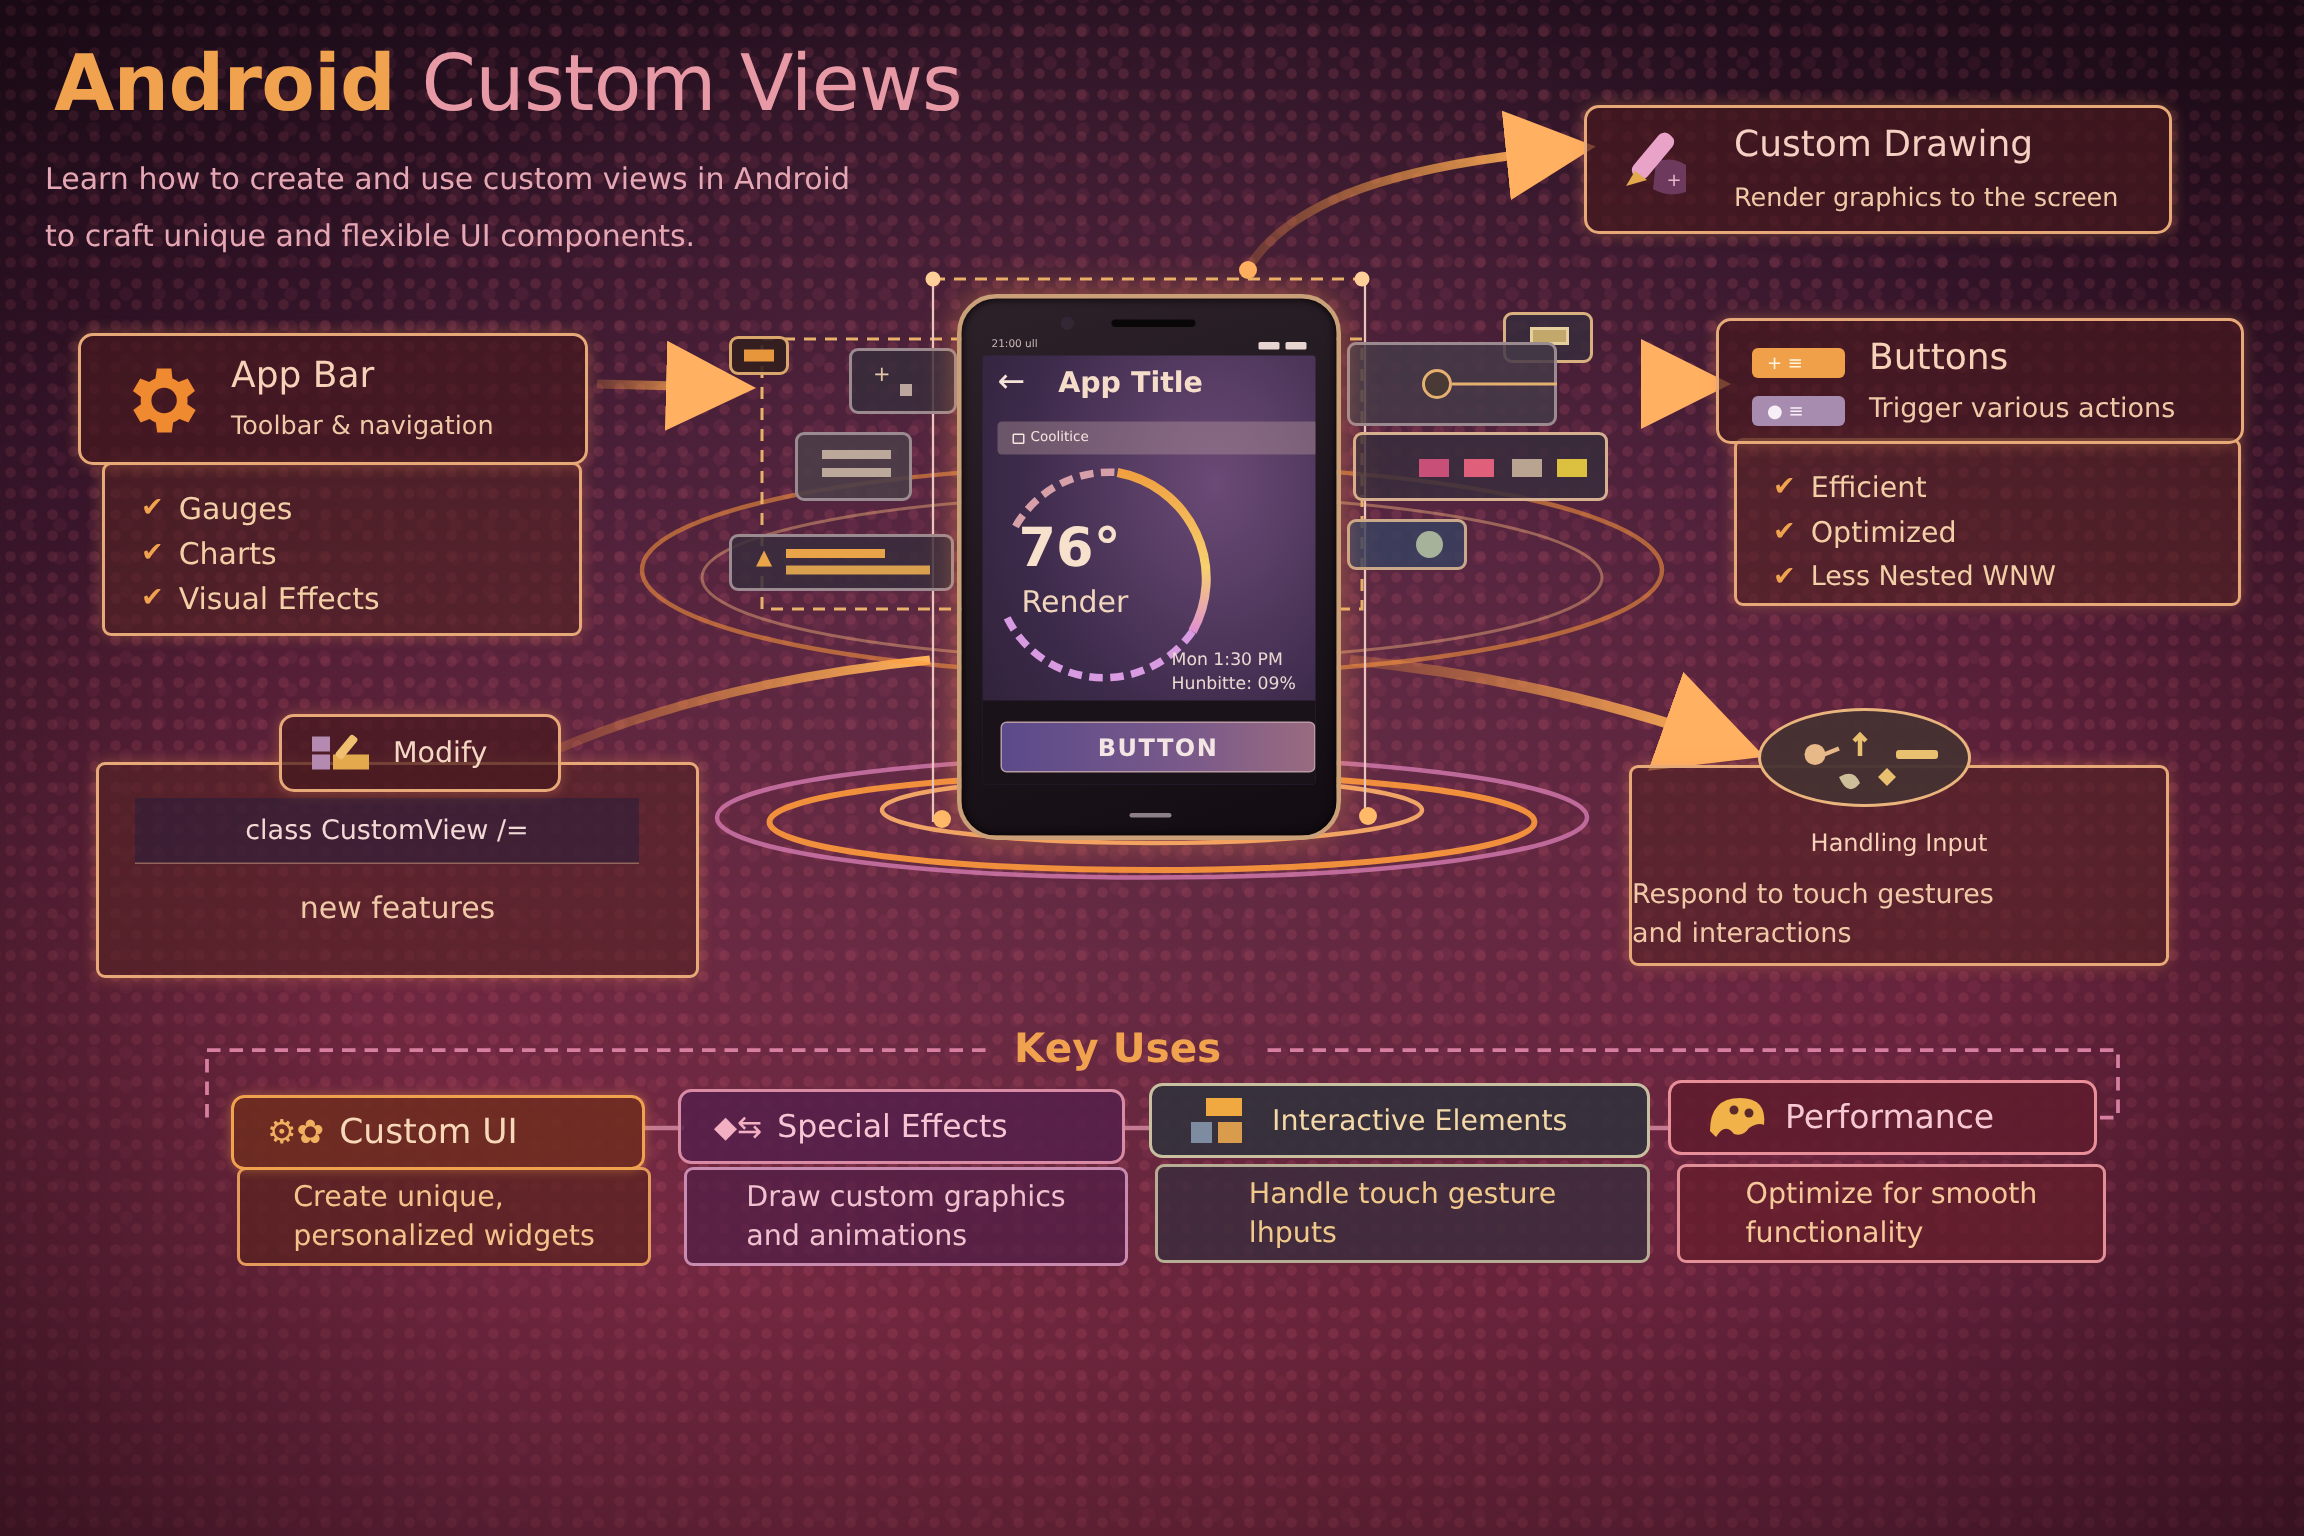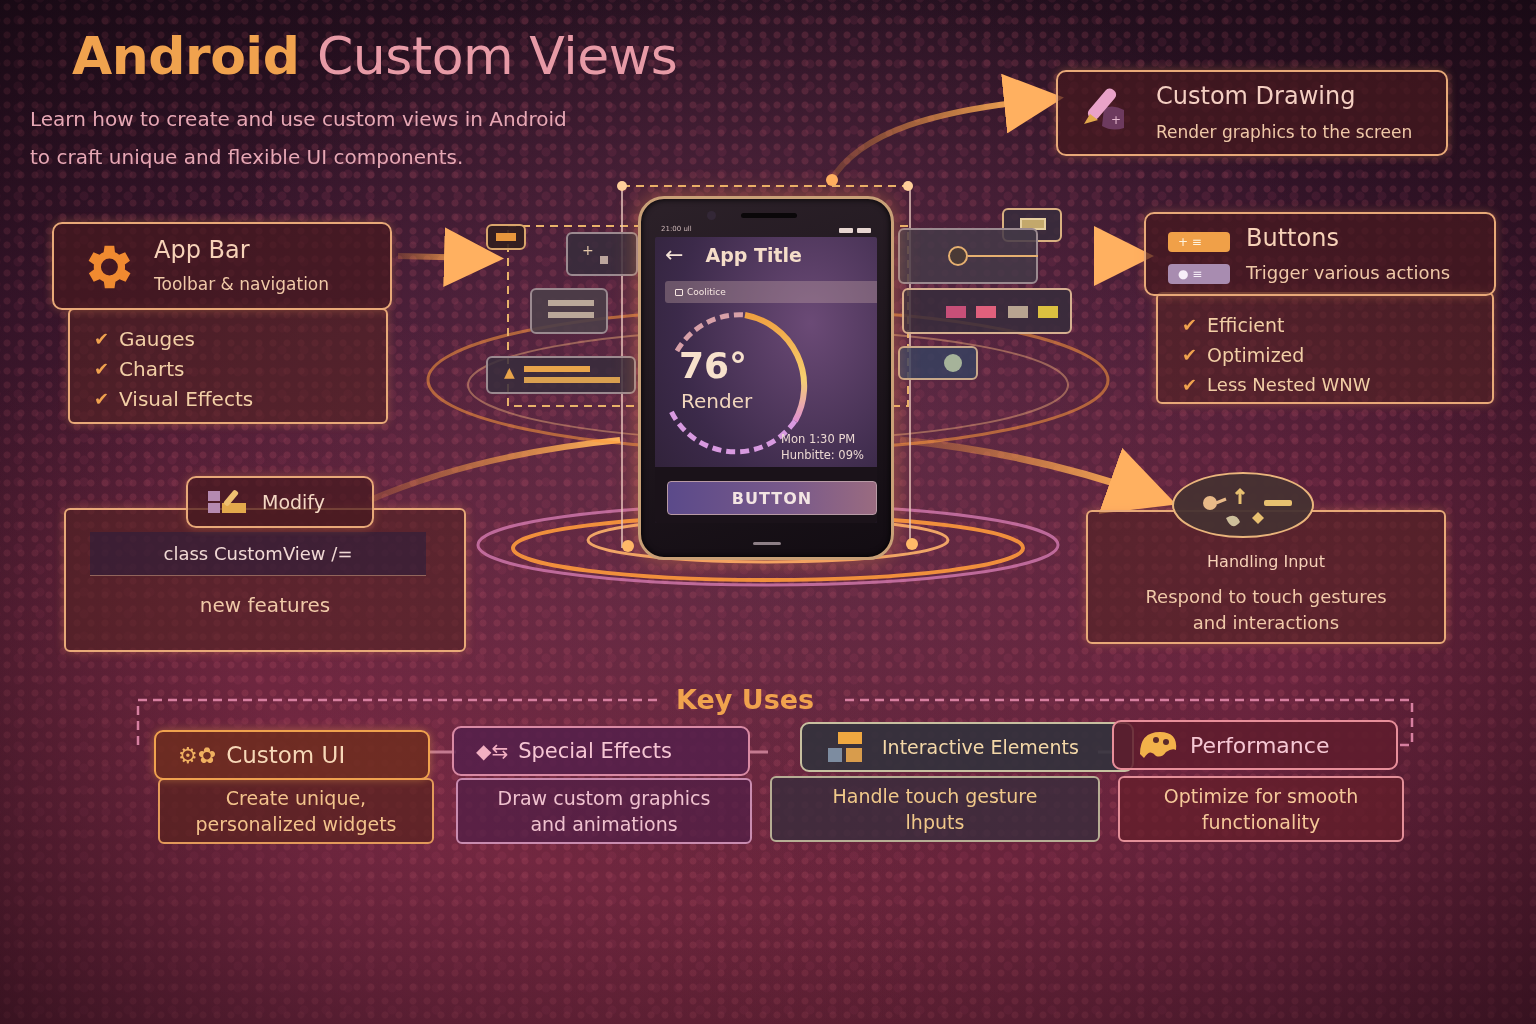--- a/index.html
+++ b/index.html
@@ -25,21 +25,21 @@
   .vignette {
     position: absolute; inset: 0; pointer-events: none;
     background: radial-gradient(ellipse at 50% 45%, rgba(0,0,0,0) 55%, rgba(10,2,8,0.55) 100%);
   }
 
   
   .title {
     position: absolute; left: 36px; top: 26px;
     font-size: 52px; font-weight: bold; letter-spacing: -0.5px;
   }
-  .title .t1 { color: #f0a24e; margin-left: 36px; }
+  .title .t1 { color: #f0a24e; }
   .title .t2 { color: #e79aa6; font-weight: normal; }
   .subtitle {
     position: absolute; left: 30px; top: 100px; width: 680px;
     color: #e6a7b4; font-size: 20px; line-height: 38px;
   }
 
   
   .panel {
     position: absolute;
     border: 2px solid #e8a978;
@@ -111,21 +111,21 @@
   
   .key-title {
     position: absolute; left: 676px; top: 684px; color: #f0a24e; font-size: 27px; font-weight: bold;
   }
   .ku-head {
     position: absolute; height: 50px; border-radius: 9px; border: 2px solid;
     display: flex; align-items: center; gap: 10px; padding-left: 22px;
   }
   .ku-body {
     position: absolute; height: 66px; border-radius: 6px; border: 2px solid;
-    display: flex; align-items: center; justify-content: center; text-align: center;
+    display: flex; align-items: center; justify-content: center; 
     font-size: 19px; line-height: 26px;
   }
 </style>
 </head>
 <body>
 
 <div class="speckle"></div>
 <div class="vignette"></div>
 
 <svg class="overlay" width="1536" height="1024">
@@ -252,21 +252,21 @@
     <rect x="2" y="4" width="12" height="10" fill="#b58ab0"></rect>
     <rect x="2" y="16" width="12" height="10" fill="#b58ab0"></rect>
     <rect x="16" y="16" width="24" height="10" fill="#e3a94c"></rect>
     <rect x="22" y="2" width="6" height="18" rx="2" fill="#f0c070" transform="rotate(40 25 11)"></rect>
   </svg>
   <span style="color:#f4d8c4; font-size:19px;">Modify</span>
 </div>
 
 <div class="panel sub" style="left:1086px; top:510px; width:360px; height:134px;">
   <div class="hdr" style="position:absolute; left:0; right:0; top:40px; text-align:center; font-size:16px;">Handling Input</div>
-  <div class="desc" style="position:absolute; left:0; right:0; top:72px; text-align:center; font-size:18px; line-height:26px;">
+  <div class="desc" style="position:absolute; left:0; right:0; top:72px; font-size:18px; line-height:26px;">
     <div>Respond to touch gestures</div>
     <div>and interactions</div>
   </div>
 </div>
 <div style="position:absolute; left:1172px; top:472px; width:142px; height:66px; border-radius:50%; background:rgba(70,50,50,0.95); border:2.5px solid #eab57c;">
   <svg width="142" height="66">
     <circle cx="36" cy="29" r="7" fill="#e8b988"></circle>
     <path d="M42 29 l10 -4" stroke="#e8b988" stroke-width="3"></path>
     <path d="M66 16 l0 14 M62 20 l4 -4 l4 4" stroke="#e8c070" stroke-width="3" fill="none"></path>
     <rect x="90" y="26" width="28" height="6" rx="2" fill="#e8c070"></rect>
@@ -375,21 +375,21 @@
   <span style="color:#f2b0c2; font-size:20px;">◆⇆</span>
   <span style="color:#f6c6d4; font-size:21px;">Special Effects</span>
 </div>
 
 <div class="ku-body" style="left:770px; top:776px; width:330px; border-color:#b7ad94; background:rgba(55,45,60,0.78); color:#f1c98a;">
   <div>
       <div>Handle touch gesture</div>
       <div>lhputs</div>
     </div>
 </div>
-<div class="ku-head" style="left:766px; top:722px; width:334px; border-color:#c8c0a0; background:rgba(50,50,60,0.9); gap:14px;margin-left:34px;">
+<div class="ku-head" style="left:766px; top:722px; width:334px; border-color:#c8c0a0; background:rgba(50,50,60,0.9); gap:14px;">
   <svg width="44" height="34">
     <rect x="14" y="2" width="24" height="12" fill="#f0a840"></rect>
     <rect x="4" y="18" width="14" height="14" fill="#7d8ca0"></rect>
     <rect x="22" y="18" width="16" height="14" fill="#d89c4c"></rect>
   </svg>
   <span style="color:#f4d8a8; font-size:19px;">Interactive Elements</span>
 </div>
 
 <div class="ku-body" style="left:1118px; top:776px; width:286px; border-color:#e38f98; background:rgba(100,30,40,0.68); color:#f6c99a;">
   <div>

